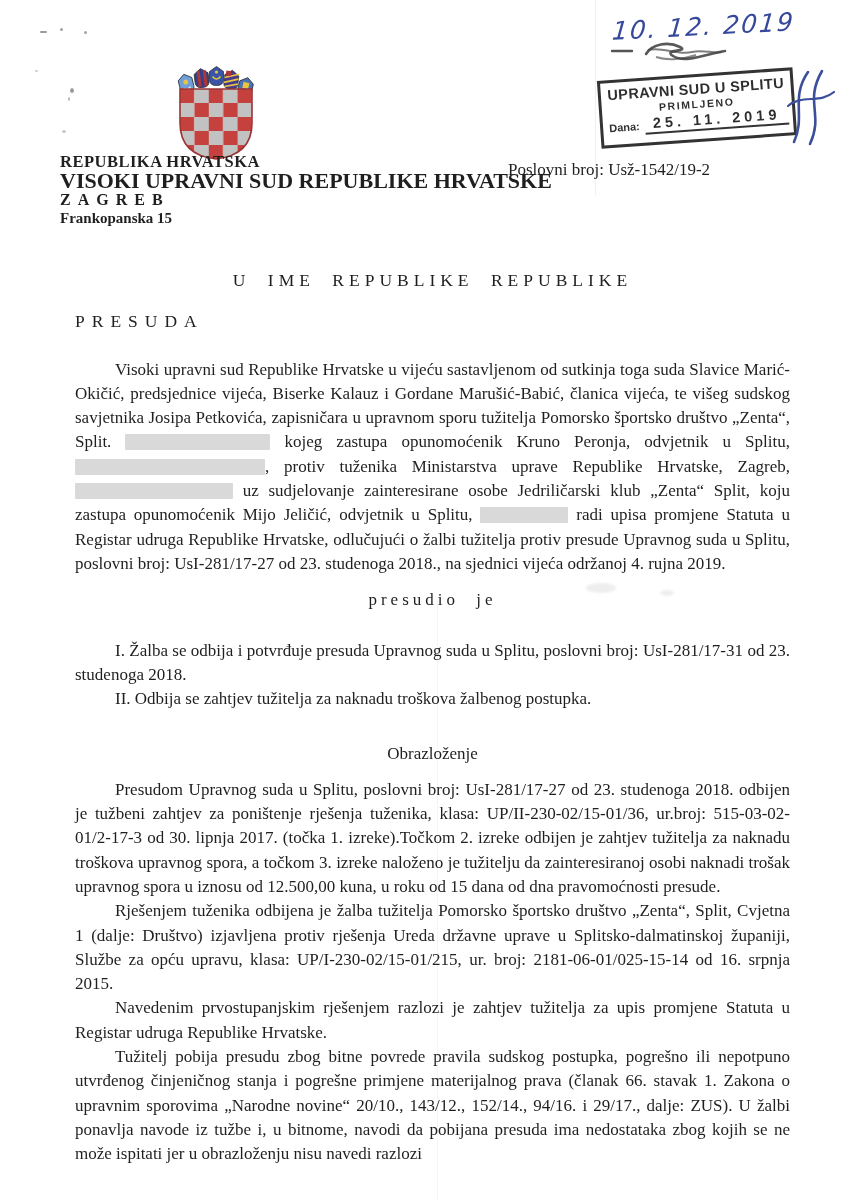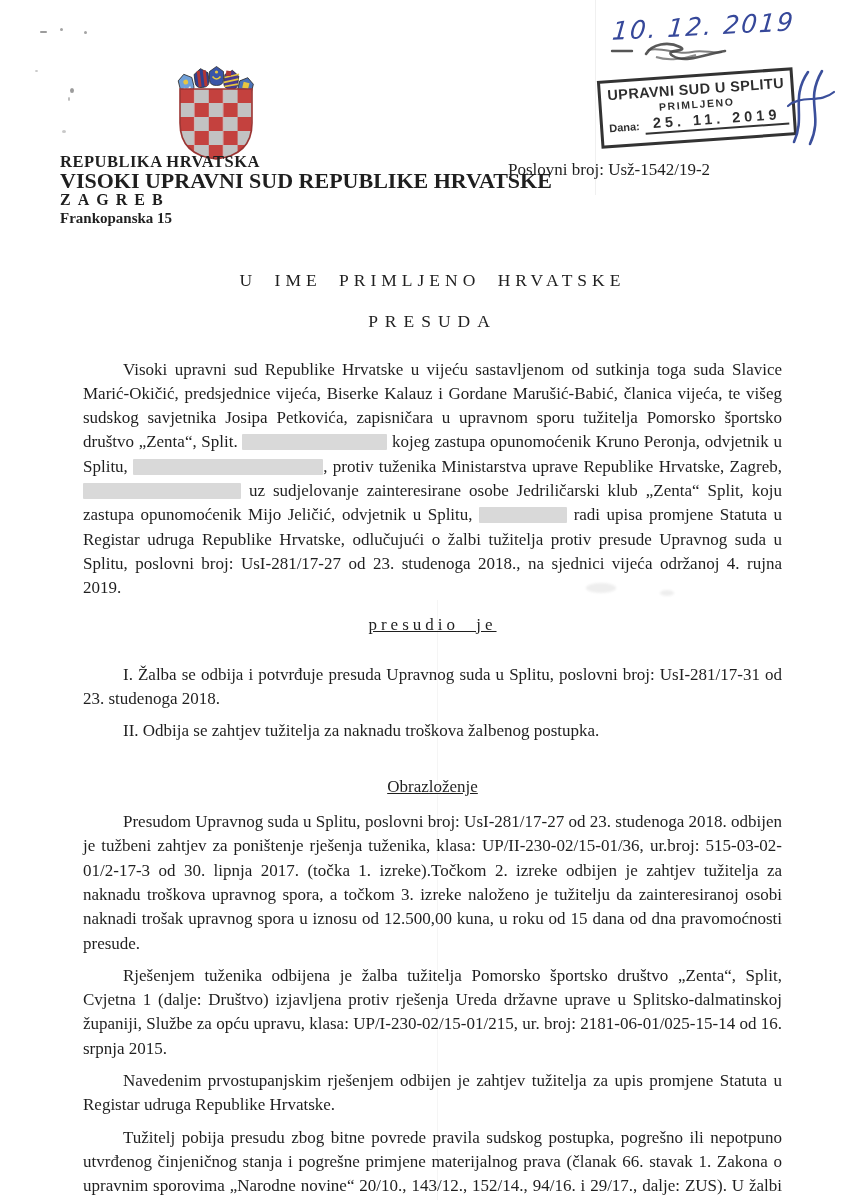--- a/index.html
+++ b/index.html
@@ -62,24 +62,24 @@
   .lh-addr{font-size:15px;}
   
   .case-ref{position:absolute;left:508px;top:160px;font-size:17px;white-space:nowrap;}
   
   .body{
     position:absolute;left:75px;top:268px;width:715px;
     font-size:17px;line-height:24.3px;
     text-align:justify;
   }
   .title1{text-align:center;letter-spacing:5px;word-spacing:8px;font-size:17.5px;white-space:nowrap;}
-  .title2{text-align:center;letter-spacing:7px;font-size:17.5px;margin-top:17px;}
-  .para{margin:8px;text-indent:40px;}
+  .title2{letter-spacing:7px;font-size:17.5px;margin-top:17px;}
+  .para{margin:0;text-indent:40px;}
   .para.first{margin-top:24px;}
-  .center-head{text-align:center;text-indent:0;text-decoration:underline;}
+  .center-head{text-align:center;text-indent:0;}
   .head-presudio{margin-top:12px;letter-spacing:4px;word-spacing:9px;}
   .head-obraz{margin-top:31px;}
   .verdict-1{margin-top:26px;}
   .reason-1{margin-top:11px;}
   .redaction{
     display:inline-block;height:16px;vertical-align:-3px;
     background:var(--redact);border-radius:1px;
   }
 </style>
 </head>
@@ -171,31 +171,31 @@
     <div class="lh-city">ZAGREB</div>
     <div class="lh-addr">Frankopanska 15</div>
   </div>
 
   <div class="case-ref">
     <span>Poslovni broj:</span>
     <span>Usž-1542/19-2</span>
   </div>
 
   <div class="body">
-    <div class="title1">U IME PRIMLJENO HRVATSKE</div>
+    <div class="title1">U IME REPUBLIKE REPUBLIKE</div>
     <div class="title2">PRESUDA</div>
 
     <p class="para first">Visoki upravni sud Republike Hrvatske u vijeću sastavljenom od sutkinja toga suda Slavice Marić-Okičić, predsjednice vijeća, Biserke Kalauz i Gordane Marušić-Babić, članica vijeća, te višeg sudskog savjetnika Josipa Petkovića, zapisničara u upravnom sporu tužitelja Pomorsko športsko društvo „Zenta“, Split. <span class="redaction" style="width: 145px;"></span> kojeg zastupa opunomoćenik Kruno Peronja, odvjetnik u Splitu, <span class="redaction" style="width: 190px;"></span>, protiv tuženika Ministarstva uprave Republike Hrvatske, Zagreb, <span class="redaction" style="width: 158px;"></span> uz sudjelovanje zainteresirane osobe Jedriličarski klub „Zenta“ Split, koju zastupa opunomoćenik Mijo Jeličić, odvjetnik u Splitu, <span class="redaction" style="width: 88px;"></span> radi upisa promjene Statuta u Registar udruga Republike Hrvatske, odlučujući o žalbi tužitelja protiv presude Upravnog suda u Splitu, poslovni broj: UsI-281/17-27 od 23. studenoga 2018., na sjednici vijeća održanoj 4. rujna 2019.</p>
 
     <div class="center-head head-presudio">presudio je</div>
 
     <p class="para verdict-1">I. Žalba se odbija i potvrđuje presuda Upravnog suda u Splitu, poslovni broj: UsI-281/17-31 od 23. studenoga 2018.</p>
     <p class="para">II. Odbija se zahtjev tužitelja za naknadu troškova žalbenog postupka.</p>
 
     <div class="center-head head-obraz">Obrazloženje</div>
 
     <p class="para reason-1">Presudom Upravnog suda u Splitu, poslovni broj: UsI-281/17-27 od 23. studenoga 2018. odbijen je tužbeni zahtjev za poništenje rješenja tuženika, klasa: UP/II-230-02/15-01/36, ur.broj: 515-03-02-01/2-17-3 od 30. lipnja 2017. (točka 1. izreke).Točkom 2. izreke odbijen je zahtjev tužitelja za naknadu troškova upravnog spora, a točkom 3. izreke naloženo je tužitelju da zainteresiranoj osobi naknadi trošak upravnog spora u iznosu od 12.500,00 kuna, u roku od 15 dana od dna pravomoćnosti presude.</p>
     <p class="para">Rješenjem tuženika odbijena je žalba tužitelja Pomorsko športsko društvo „Zenta“, Split, Cvjetna 1 (dalje: Društvo) izjavljena protiv rješenja Ureda državne uprave u Splitsko-dalmatinskoj županiji, Službe za opću upravu, klasa: UP/I-230-02/15-01/215, ur. broj: 2181-06-01/025-15-14 od 16. srpnja 2015.</p>
-    <p class="para">Navedenim prvostupanjskim rješenjem odbijen je zahtjev tužitelja za upis promjene Statuta u Registar udruga Republike Hrvatske.</p>
+    <p class="para">Navedenim prvostupanjskim rješenjem razlozi je zahtjev tužitelja za upis promjene Statuta u Registar udruga Republike Hrvatske.</p>
     <p class="para">Tužitelj pobija presudu zbog bitne povrede pravila sudskog postupka, pogrešno ili nepotpuno utvrđenog činjeničnog stanja i pogrešne primjene materijalnog prava (članak 66. stavak 1. Zakona o upravnim sporovima „Narodne novine“ 20/10., 143/12., 152/14., 94/16. i 29/17., dalje: ZUS). U žalbi ponavlja navode iz tužbe i, u bitnome, navodi da pobijana presuda ima nedostataka zbog kojih se ne može ispitati jer u obrazloženju nisu navedi razlozi</p>
   </div>
 
 </div>
 
 </body></html>

